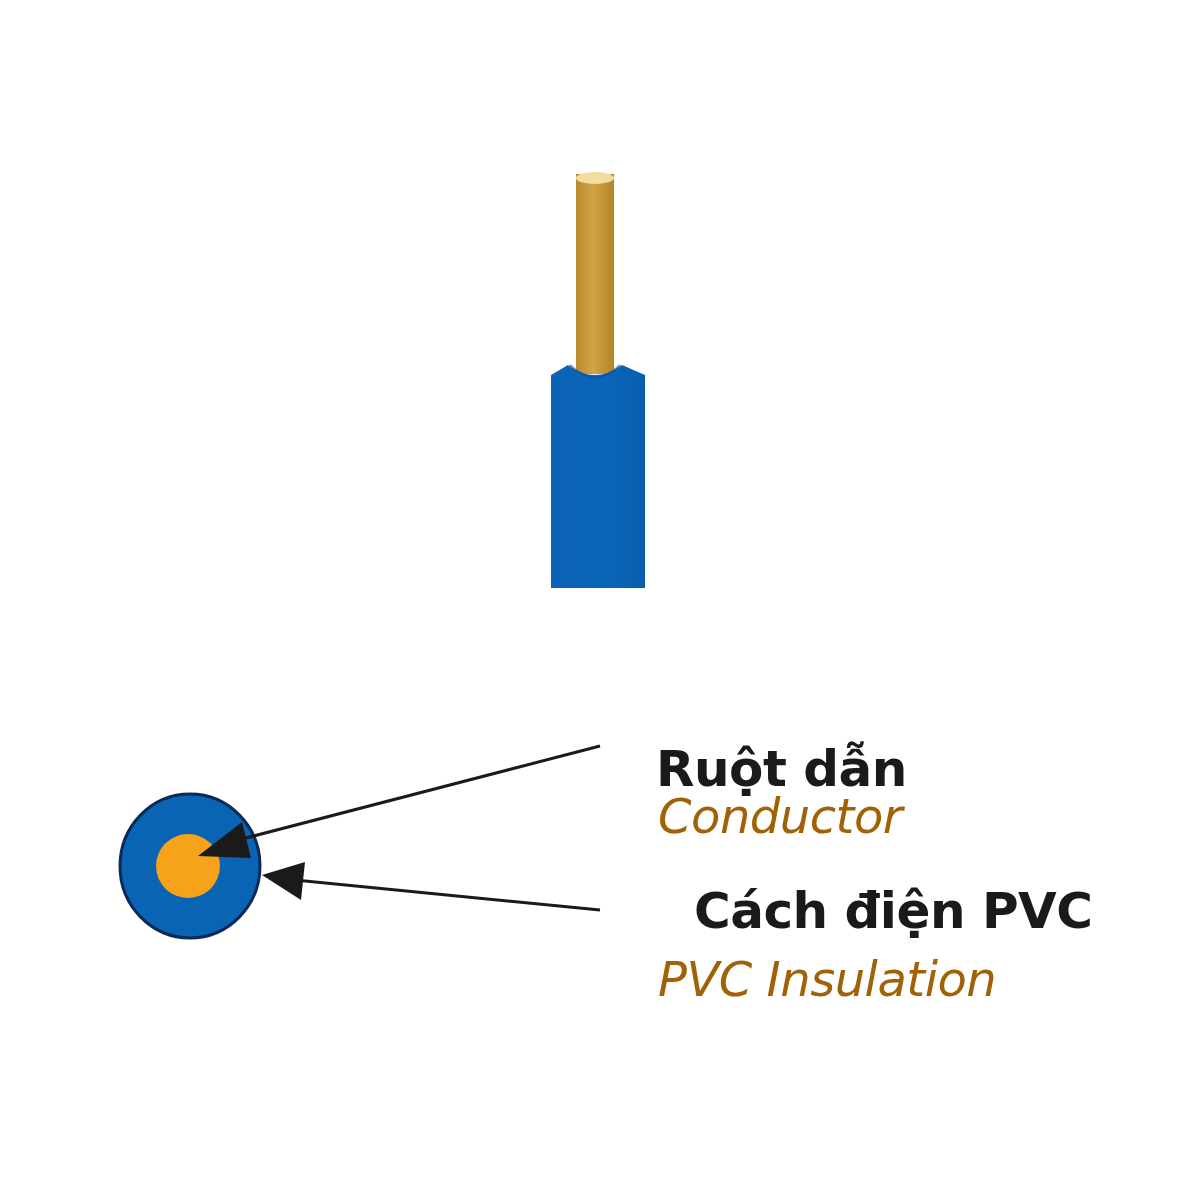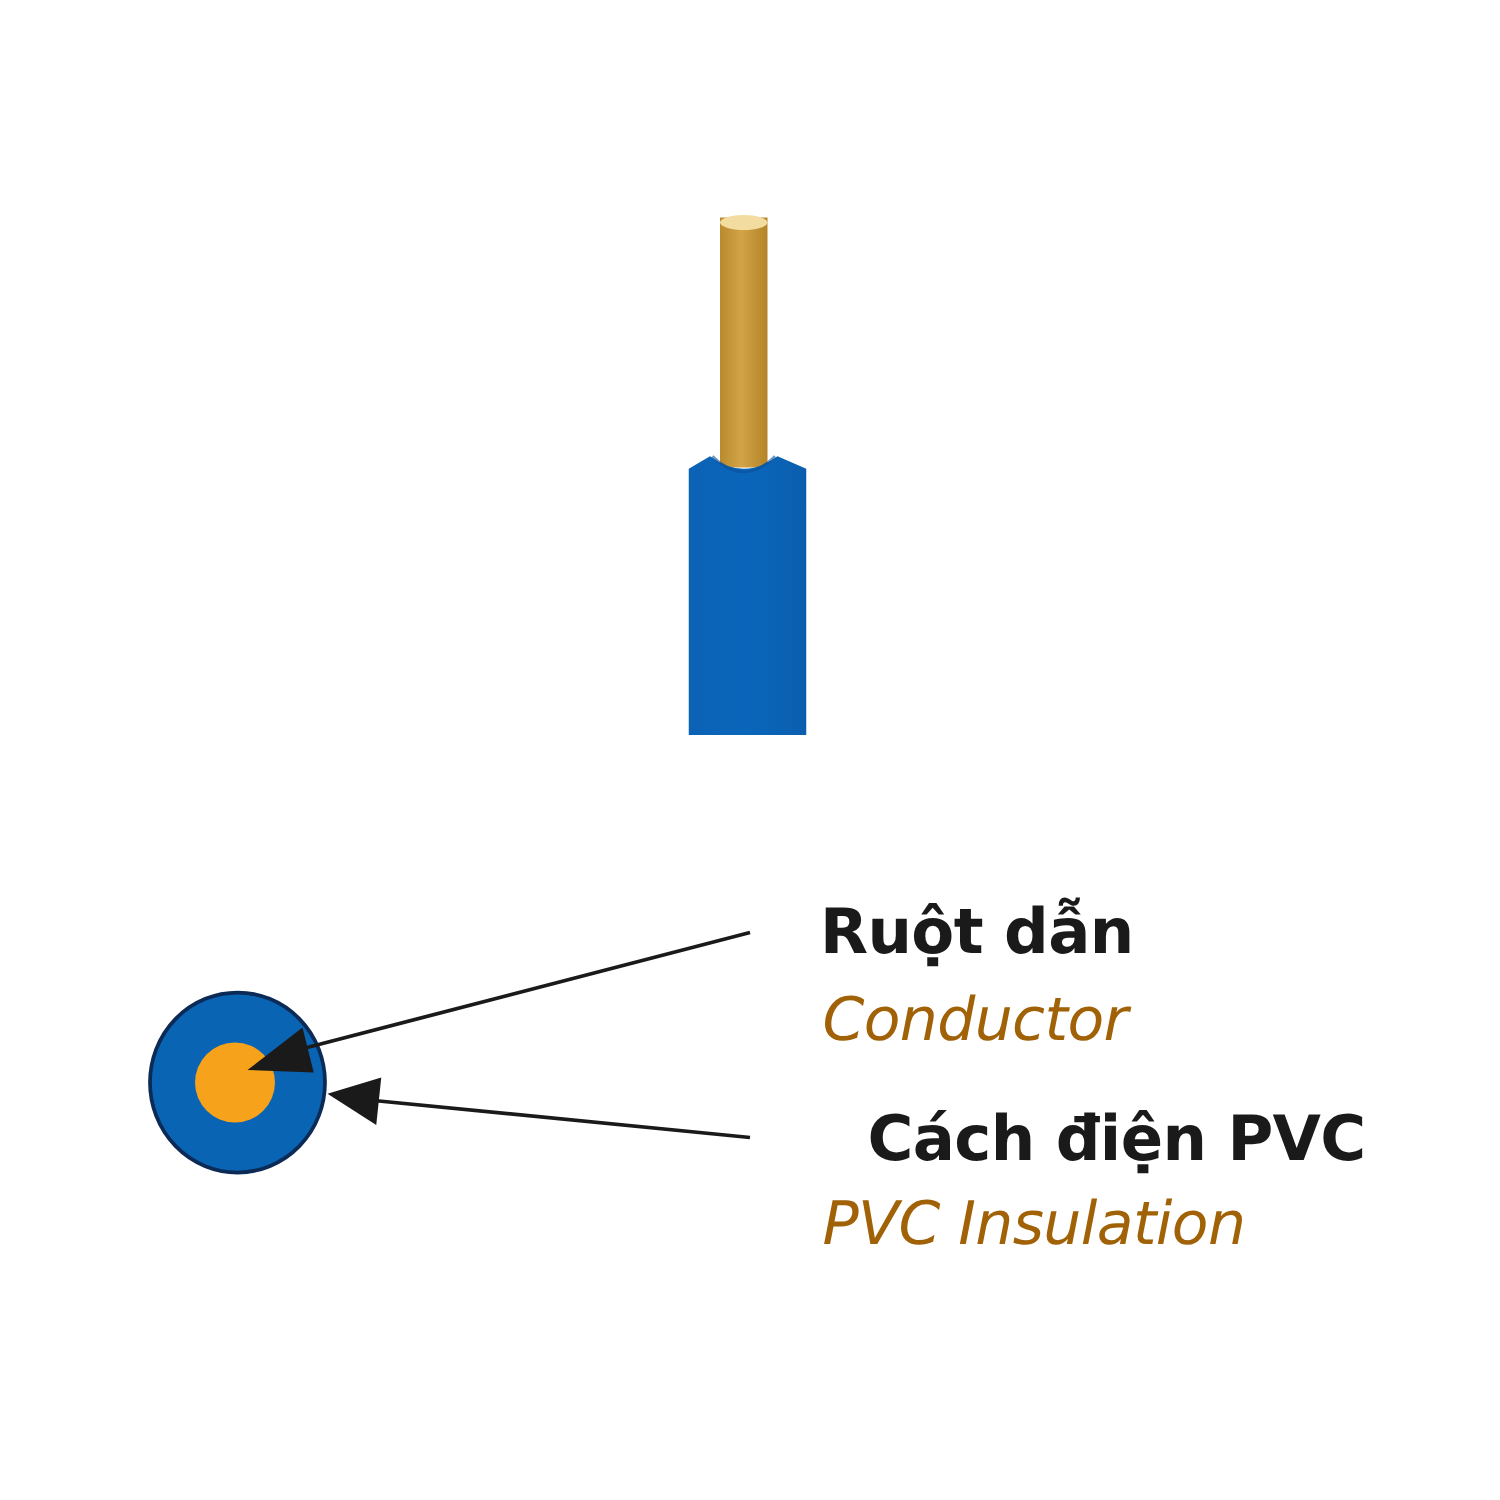--- a/index.html
+++ b/index.html
@@ -39,21 +39,21 @@
     font-size: 50px;
     line-height: 1;
   }
   .label-en {
     font-style: italic;
     font-size: 48px;
     line-height: 1;
     font-weight: normal;
     color: #a16207;
   }
-  #lbl-conductor-vi { left: 656px; top: 720px; text-align: center; }
+  #lbl-conductor-vi { left: 656px; top: 744px; text-align: center; }
   #lbl-conductor-en { left: 658px; top: 792px; }
   #lbl-insulation-vi { left: 656px; top: 886px; margin-left: 38px; }
   #lbl-insulation-en { left: 658px; top: 955px; }
 </style>
 </head>
 <body>
 
 <svg class="wire-side" viewBox="0 0 120 440" xmlns="http://www.w3.org/2000/svg">
   <defs>
     <linearGradient id="copperGrad" x1="0" x2="1" y1="0" y2="0">

